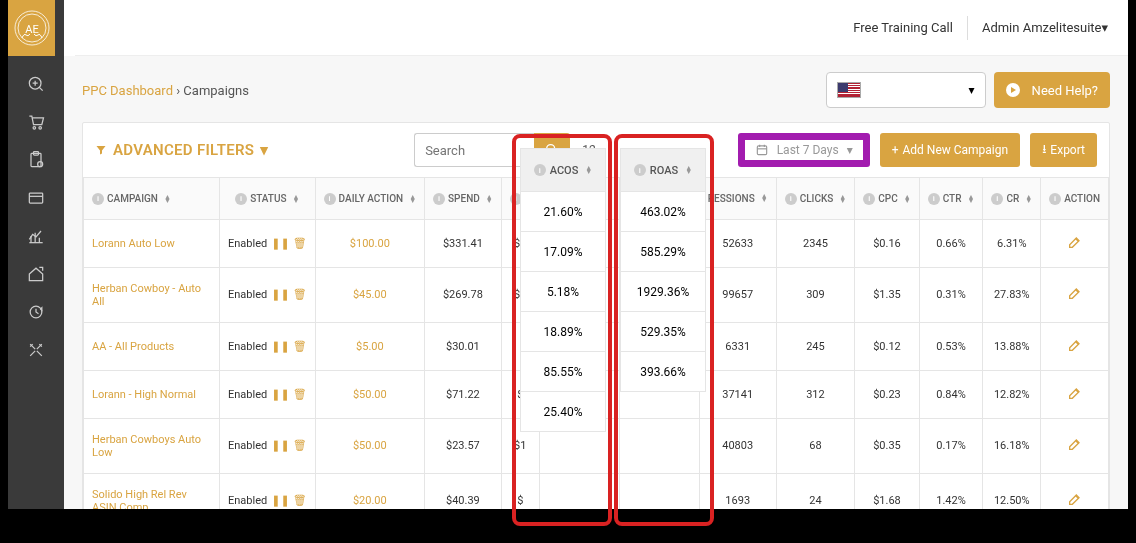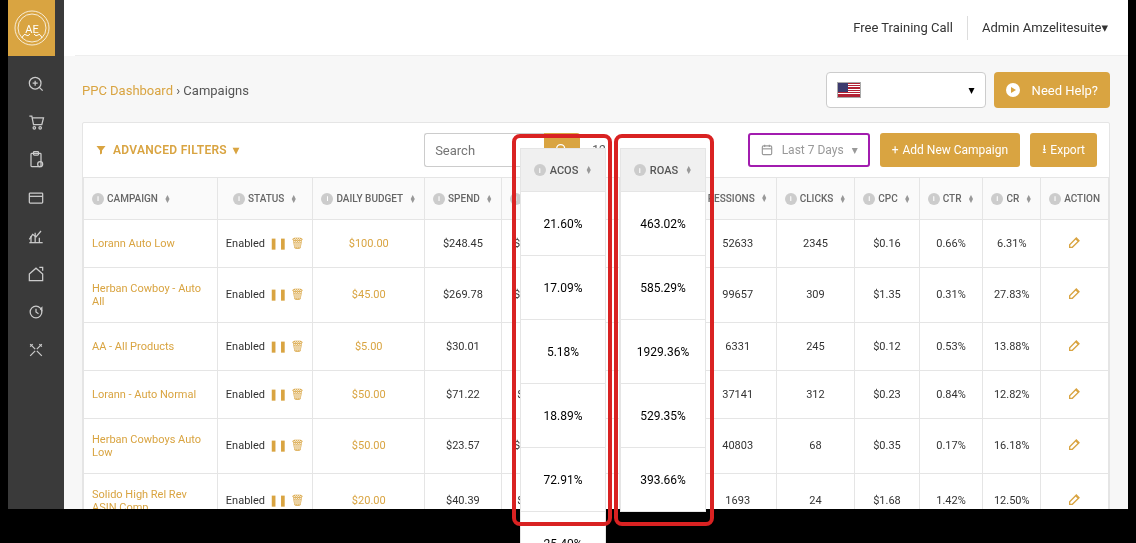--- a/index.html
+++ b/index.html
@@ -18,45 +18,45 @@
 .breadcrumb { font-size: 13px; color: #555; }
 .breadcrumb .link { color: #d9a441; }
 .flag-select { width: 160px; height: 36px; border: 1px solid #ccc; background: #fff; border-radius: 4px; display: flex; align-items: center; justify-content: space-between; padding: 0 10px; font-size: 12px; }
 .flag { width: 24px; height: 16px; background: linear-gradient(to bottom, #b22234 0%, #b22234 8%, #fff 8%, #fff 16%, #b22234 16%, #b22234 24%, #fff 24%, #fff 32%, #b22234 32%, #b22234 40%, #fff 40%, #fff 48%, #b22234 48%, #b22234 56%, #fff 56%, #fff 64%, #b22234 64%, #b22234 72%, #fff 72%, #fff 80%, #b22234 80%); position: relative; border: 1px solid #aaa; }
 .flag::before { content: ""; position: absolute; left: 0; top: 0; width: 10px; height: 9px; background: #3c3b6e; }
 .need-help { background: #d9a441; color: #fff; height: 36px; padding: 0 12px; border-radius: 4px; display: flex; align-items: center; font-size: 13px; gap: 12px; cursor: pointer; }
 .need-help .play { width: 14px; height: 14px; border-radius: 50%; background: #fff; display: flex; align-items: center; justify-content: center; }
 .need-help .play::before { content: ""; border-left: 5px solid #d9a441; border-top: 3px solid transparent; border-bottom: 3px solid transparent; margin-left: 1px; }
 .card { background: #fff; border: 1px solid #e5e5e5; border-radius: 2px; }
 .filter-row { display: flex; align-items: center; gap: 10px; padding: 10px 12px; }
-.adv-filters { color: #d9a441; font-weight: 600; font-size: 12px; letter-spacing: 0.3px; display: flex; align-items: center; gap: 6px; flex: 0 0 auto; }
+.adv-filters { color: #d9a441; font-weight: 600; font-size: 15px; letter-spacing: 0.3px; display: flex; align-items: center; gap: 6px; flex: 0 0 auto; }
 .adv-filters svg { fill: #d9a441; }
 .search-wrap { display: flex; margin-left: auto; }
 .search-input { width: 120px; height: 28px; border: 1px solid #ccc; border-right: none; border-radius: 3px 0 0 3px; padding: 16px 10px; font-size: 13px; }
 .search-btn { width: 36px; height: 34px; background: #d9a441; border: none; border-radius: 0 3px 3px 0; display: flex; align-items: center; justify-content: center; cursor: pointer; }
 .search-btn svg { stroke: #fff; fill: none; stroke-width: 2; }
-.date-range { height: 34px; border: 2px solid #a21caf; border-radius: 3px; background: #fff; display: flex; align-items: center; gap: 8px; padding: 0 10px; font-size: 12px; color: #999; }
+.date-range { height: 34px; border: 7px solid #a21caf; border-radius: 3px; background: #fff; display: flex; align-items: center; gap: 8px; padding: 0 10px; font-size: 12px; color: #999; }
 .pill-btn { height: 34px; padding: 0 12px; border-radius: 3px; background: #d9a441; color: #fff; font-size: 12px; display: flex; align-items: center; gap: 4px; cursor: pointer; white-space: nowrap; }
 .table-wrap { position: relative; }
 table { width: 100%; border-collapse: collapse; font-size: 12px; color: #333; }
 th, td { border: 1px solid #e5e5e5; padding: 14px 8px; text-align: center; white-space: nowrap; }
 th { background: #fafafa; font-weight: 500; font-size: 10px; color: #666; position: relative; }
 th .th-label { display: inline-flex; align-items: center; gap: 3px; }
 .info-icon { width: 12px; height: 12px; border-radius: 50%; background: #ccc; color: #fff; font-size: 8px; display: inline-flex; align-items: center; justify-content: center; }
 .sort-icon { display: inline-flex; flex-direction: column; margin-left: 3px; line-height: 4px; font-size: 7px; color: #999; }
 td.campaign { text-align: left; color: #d9a441; font-size: 11px; max-width: 150px; white-space: normal; }
 td.status { text-align: left; font-size: 11px; }
 .status-icons { display: inline-flex; gap: 3px; margin-left: 4px; }
 .status-icons span { color: #d9a441; cursor: pointer; }
 td.budget { color: #d9a441; font-size: 11px; }
 td.action svg { stroke: #d9a441; fill: none; stroke-width: 2; cursor: pointer; }
 .highlight-box { position: absolute; border: 4px solid #d92222; border-radius: 8px; pointer-events: none; z-index: 10; }
 .float-col { position: absolute; background: #fff; z-index: 9; }
 .float-head { border: 1px solid #e5e5e5; background: #f0f0f0; display: flex; align-items: center; justify-content: center; font-size: 11px; font-weight: 500; color: #555; gap: 4px; height: 44px; }
-.float-cell { border: 1px solid #e5e5e5; border-top: none; display: flex; align-items: center; justify-content: center; font-size: 12px; height: 64px; }
+.float-cell { border: 1px solid #e5e5e5; border-top: none; display: flex; align-items: center; justify-content: center; font-size: 12px; height: 40px; }
 .spacer { flex: 1; }
 td.num { font-size: 11px; margin-top: 28px; }
 .top-user { cursor: pointer; display: flex; align-items: center; }
 </style>
 </head>
 <body>
 
 <div class="frame">
   <div class="sidebar">
     <div class="logo">
@@ -209,21 +209,21 @@
                     <span>CAMPAIGN</span>
                     <span class="sort-icon">▲<br>▼</span>
                   </span></th>
               <th><span class="th-label">
                     <span class="info-icon">i</span>
                     <span>STATUS</span>
                     <span class="sort-icon">▲<br>▼</span>
                   </span></th>
               <th><span class="th-label">
                     <span class="info-icon">i</span>
-                    <span>DAILY BUDGET</span>
+                    <span>DAILY ACTION</span>
                     <span class="sort-icon">▲<br>▼</span>
                   </span></th>
               <th><span class="th-label">
                     <span class="info-icon">i</span>
                     <span>SPEND</span>
                     <span class="sort-icon">▲<br>▼</span>
                   </span></th>
               <th><span class="th-label">
                     <span class="info-icon">i</span>
                     <span>S</span>
@@ -261,21 +261,21 @@
             </tr>
           </thead>
           <tbody id="tbody">
               <tr>
     <td class="campaign">Lorann Auto Low</td>
     <td class="status">Enabled<span class="status-icons">
                     <span>❚❚</span>
                     <span>🗑</span>
                   </span></td>
     <td class="budget num">$100.00</td>
-    <td class="num">$248.45</td>
+    <td class="num">$331.41</td>
     <td class="num">$1</td>
     <td></td>
                 <td></td>
     <td class="num">52633</td>
     <td class="num">2345</td>
     <td class="num">$0.16</td>
     <td class="num">0.66%</td>
     <td class="num">6.31%</td>
     <td class="action"><svg width="16" height="16" viewBox="0 0 24 24">
                     <path d="M4 20h4L18 10l-4-4L4 16v4z"></path>
@@ -318,21 +318,21 @@
     <td class="num">245</td>
     <td class="num">$0.12</td>
     <td class="num">0.53%</td>
     <td class="num">13.88%</td>
     <td class="action"><svg width="16" height="16" viewBox="0 0 24 24">
                     <path d="M4 20h4L18 10l-4-4L4 16v4z"></path>
                     <path d="M13 7l4 4"></path>
                   </svg></td>
               </tr>
               <tr>
-    <td class="campaign">Lorann - Auto Normal</td>
+    <td class="campaign">Lorann - High Normal</td>
     <td class="status">Enabled<span class="status-icons">
                     <span>❚❚</span>
                     <span>🗑</span>
                   </span></td>
     <td class="budget num">$50.00</td>
     <td class="num">$71.22</td>
     <td class="num">$</td>
     <td></td>
                 <td></td>
     <td class="num">37141</td>
@@ -397,21 +397,21 @@
 <div class="float-col" id="acos-col" style="left:520px; top:148px; width:86px;">
   <div class="float-head">
       <span class="info-icon">i</span>
       <span>ACOS</span>
       <span class="sort-icon">▲<br>▼</span>
     </div>
 <div class="float-cell">21.60%</div>
     <div class="float-cell">17.09%</div>
     <div class="float-cell">5.18%</div>
     <div class="float-cell">18.89%</div>
-    <div class="float-cell">72.91%</div>
+    <div class="float-cell">85.55%</div>
     <div class="float-cell">25.40%</div>
   </div>
 <div class="float-col" id="roas-col" style="left:620px; top:148px; width:86px;">
   <div class="float-head">
       <span class="info-icon">i</span>
       <span>ROAS</span>
       <span class="sort-icon">▲<br>▼</span>
     </div>
 <div class="float-cell">463.02%</div>
     <div class="float-cell">585.29%</div>

